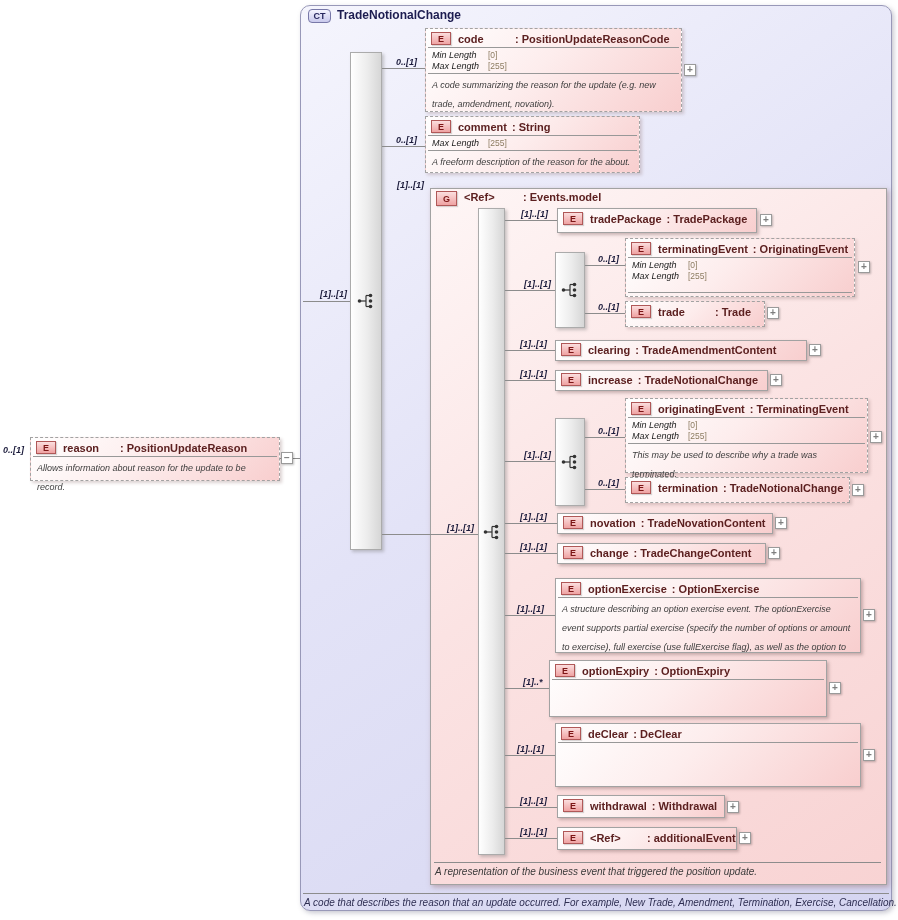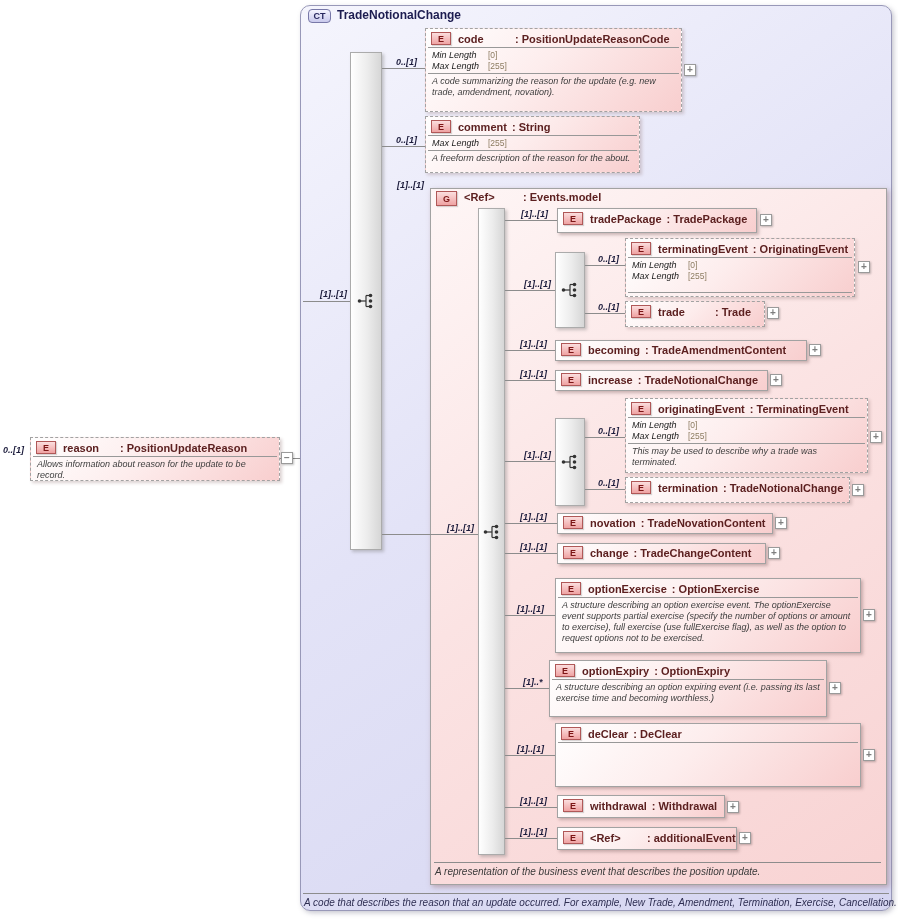--- a/index.html
+++ b/index.html
@@ -32,21 +32,21 @@
     display:flex; align-items:center; justify-content:center; box-shadow:1px 1px 1px rgba(0,0,0,.15); }
   .ename { font-weight:bold; font-size:11px; color:#5c2020; margin-right:5px; }
   .ename.wide { min-width:52px; }
   .etype { font-weight:bold; font-size:11px; color:#5c2020; }
   .sep { border-top:1px solid #989898; margin:0 2px; }
   .sep.end { margin-top:auto; margin-bottom:3px; }
   .facets { padding:2px 6px 1px; }
   .facet { font-size:9px; line-height:11px; color:#1a1a1a; white-space:nowrap; }
   .flabel { display:inline-block; font-style:italic; width:56px; }
   .fval { font-size:8.5px; color:#8d7d62; }
-  .note { padding:2px 6px 3px; font-style:italic; font-size:9px; line-height:11px; color:#3d3d3d; }
+  .note { padding:2px 6px 3px; font-style:italic; font-size:9px; line-height:19px; color:#3d3d3d; }
 
   
   .bar { display:flex; align-items:center; justify-content:center; border:1px solid #ababab;
     background:linear-gradient(90deg,#ffffff 0%,#ececec 55%,#d6d6d6 100%);
     box-shadow:2px 2px 3px rgba(120,120,120,.4); }
 
   .hline { border-top:1px solid #8c8c8c; height:0; }
   .card-label { font-style:italic; font-weight:bold; font-size:9px; color:#1c1c3c; white-space:nowrap; }
   .plus, .minus { width:12px; height:12px; background:#fff; border:1px solid #9a9a9a; color:#7e7e7e;
     font-size:10px; line-height:10px; text-align:center; font-weight:bold;
@@ -220,21 +220,21 @@
         <span class="e-badge">E</span>
         <span class="ename wide">trade</span>
         <span class="etype">: Trade</span>
       </div>
   </div>
   <div class="abs plus" style="left:767px;top:307px;">+</div>
 
   <div class="abs box" style="left:555px;top:340px;width:252px;height:21px;">
     <div class="hdr" style="padding-top:2px;">
         <span class="e-badge">E</span>
-        <span class="ename">becoming</span>
+        <span class="ename">clearing</span>
         <span class="etype">: TradeAmendmentContent</span>
       </div>
   </div>
   <div class="abs plus" style="left:809px;top:344px;">+</div>
 
   <div class="abs box" style="left:555px;top:370px;width:213px;height:21px;">
     <div class="hdr" style="padding-top:2px;">
         <span class="e-badge">E</span>
         <span class="ename">increase</span>
         <span class="etype">: TradeNotionalChange</span>
@@ -313,21 +313,20 @@
   </div>
   <div class="abs plus" style="left:863px;top:609px;">+</div>
 
   <div class="abs box" style="left:549px;top:660px;width:278px;height:57px;">
     <div class="hdr">
         <span class="e-badge">E</span>
         <span class="ename">optionExpiry</span>
         <span class="etype">: OptionExpiry</span>
       </div>
     <div class="sep"></div>
-    <div class="note">A structure describing an option expiring event (i.e. passing its last exercise time and becoming worthless.)</div>
   </div>
   <div class="abs plus" style="left:829px;top:682px;">+</div>
 
   <div class="abs box" style="left:555px;top:723px;width:306px;height:64px;">
     <div class="hdr">
         <span class="e-badge">E</span>
         <span class="ename">deClear</span>
         <span class="etype">: DeClear</span>
       </div>
     <div class="sep"></div>
@@ -346,18 +345,18 @@
   <div class="abs box" style="left:557px;top:827px;width:180px;height:23px;">
     <div class="hdr" style="padding-top:3px;">
         <span class="e-badge">E</span>
         <span class="ename wide">&lt;Ref&gt;</span>
         <span class="etype">: additionalEvent</span>
       </div>
   </div>
   <div class="abs plus" style="left:739px;top:832px;">+</div>
 
   <div class="abs hline" style="left:434px;top:862px;width:447px;"></div>
-  <span class="abs footer-note group" style="left:435px;top:866px;">A representation of the business event that describes the position update.</span>
+  <span class="abs footer-note group" style="left:435px;top:866px;">A representation of the business event that triggered the position update.</span>
 
   <div class="abs hline" style="left:303px;top:893px;width:586px;"></div>
   <span class="abs footer-note" style="left:304px;top:897px;text-align:right;">A code that describes the reason that an update occurred. For example, New Trade, Amendment, Termination, Exercise, Cancellation.</span>
 
 </div>
 
 </body></html>

